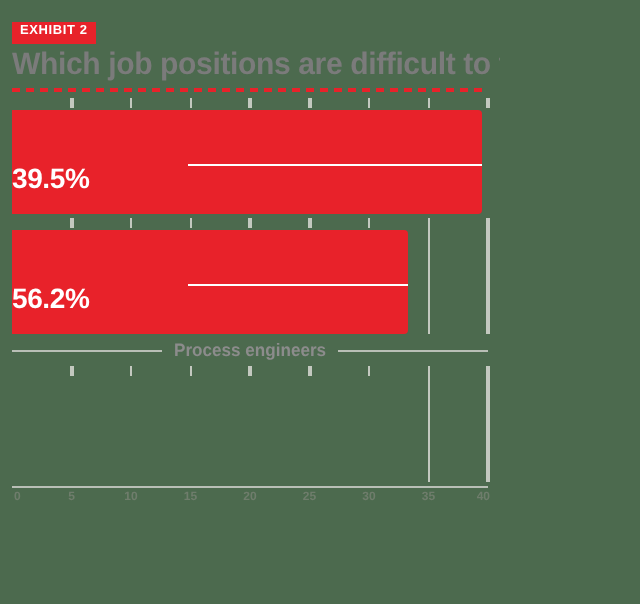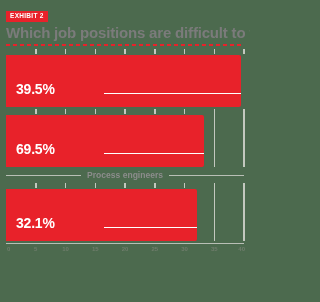--- a/index.html
+++ b/index.html
@@ -132,22 +132,22 @@
     bottom: 0;
     background: #e8222a;
     border-radius: 0 2px 2px 0;
   }
   .bar-value-wrap {
     position: absolute;
     left: 0;
     right: 0;
     bottom: 11px;
     display: flex;
-    align-items: flex-end;
-    padding-left: 10px;
+    align-items: flex-start;
+    padding-left: 0;
     gap: 48px;
   }
   .bar-value {
     color: #ffffff;
     font-size: 14px;
     font-weight: bold;
     line-height: 1;
     letter-spacing: -0.2px;
     font-family: "Liberation Sans", sans-serif;
     white-space: nowrap;
@@ -230,21 +230,21 @@
             <div class="gridline short" style="left: calc(50% - 0.75px);"></div>
             <div class="gridline short" style="left: calc(62.5% - 0.75px);"></div>
             <div class="gridline short" style="left: calc(75% - 0.75px);"></div>
             <div class="gridline short" style="left: calc(87.5% - 0.75px);"></div>
             <div class="gridline short" style="left: calc(100% - 0.75px);"></div>
             <div class="gridline" style="left: calc(87.5% - 0.75px);"></div>
             <div class="gridline" style="left: calc(100% - 0.75px);"></div>
           </div>
         <div class="bar" style="width: 83.25%;">
           <div class="bar-value-wrap">
-            <span class="bar-value">69.5%</span>
+            <span class="bar-value">56.2%</span>
             <span class="value-rule"></span>
           </div>
         </div>
       </div>
     </div>
 
     <div class="bar-group">
       <div class="cat-label-row">
         <div class="cat-rule"></div>
         <div class="cat-label">Process engineers</div>
@@ -256,26 +256,20 @@
             <div class="gridline short" style="left: calc(25% - 0.75px);"></div>
             <div class="gridline short" style="left: calc(37.5% - 0.75px);"></div>
             <div class="gridline short" style="left: calc(50% - 0.75px);"></div>
             <div class="gridline short" style="left: calc(62.5% - 0.75px);"></div>
             <div class="gridline short" style="left: calc(75% - 0.75px);"></div>
             <div class="gridline short" style="left: calc(87.5% - 0.75px);"></div>
             <div class="gridline short" style="left: calc(100% - 0.75px);"></div>
             <div class="gridline" style="left: calc(87.5% - 0.75px);"></div>
             <div class="gridline" style="left: calc(100% - 0.75px);"></div>
           </div>
-        <div class="bar" style="width: 80.25%;">
-          <div class="bar-value-wrap">
-            <span class="bar-value">32.1%</span>
-            <span class="value-rule"></span>
-          </div>
-        </div>
       </div>
     </div>
 
   </div>
 
   <div class="axis">
     <div class="axis-line"></div>
   <div class="axis-tick-label" style="left: 1px; transform: none;">0</div>
       <div class="axis-tick-label" style="left: 12.5%;">5</div>
       <div class="axis-tick-label" style="left: 25%;">10</div>

